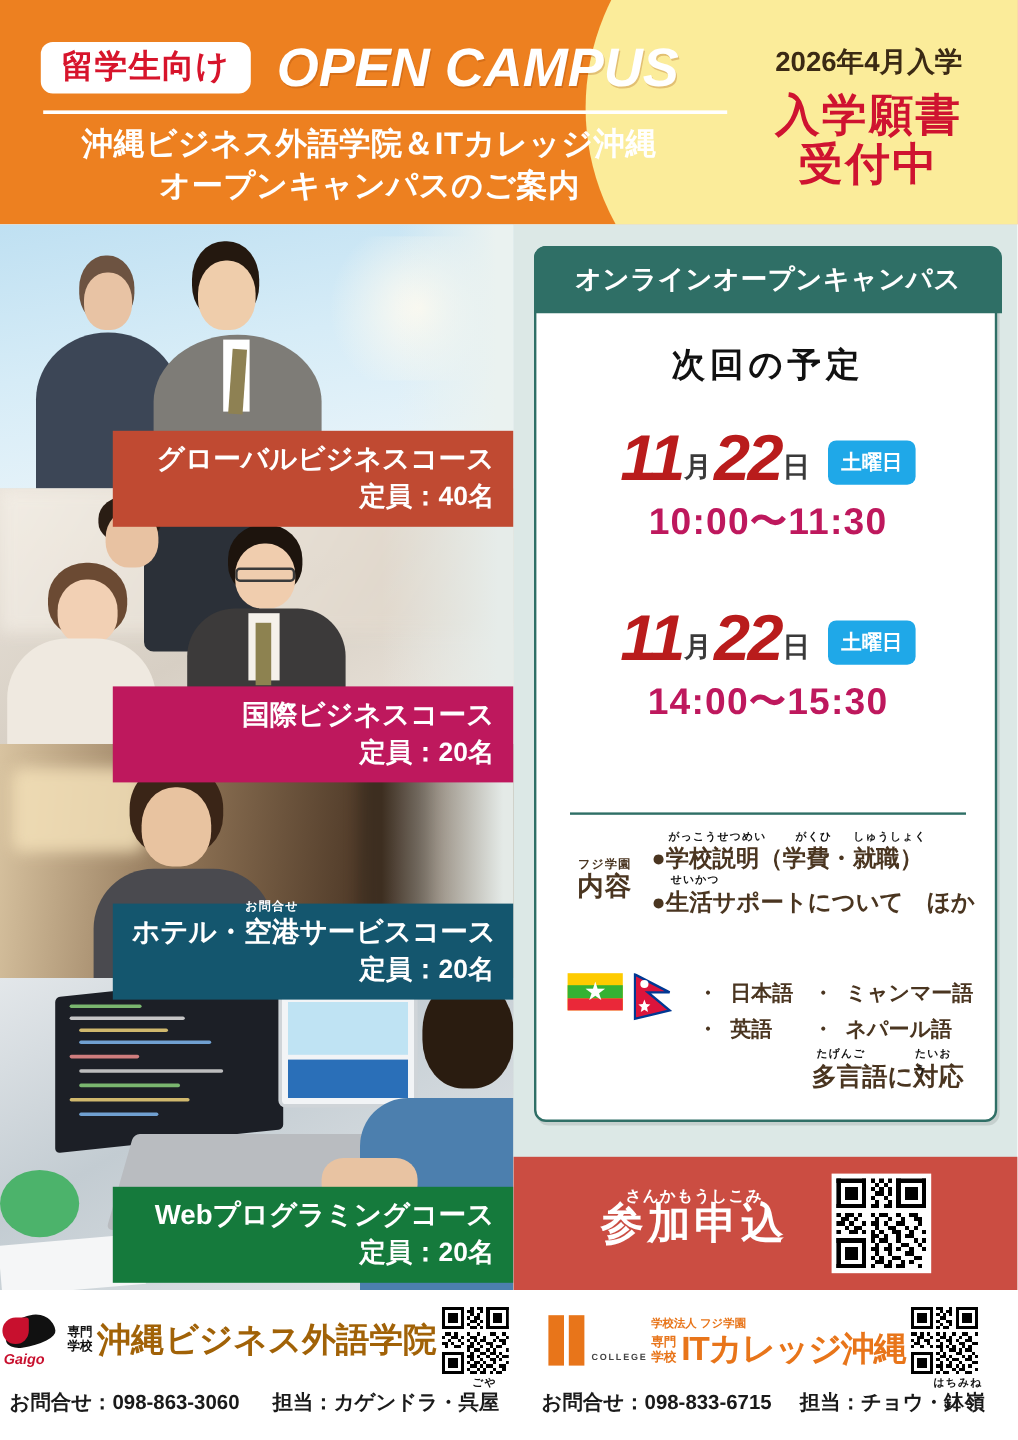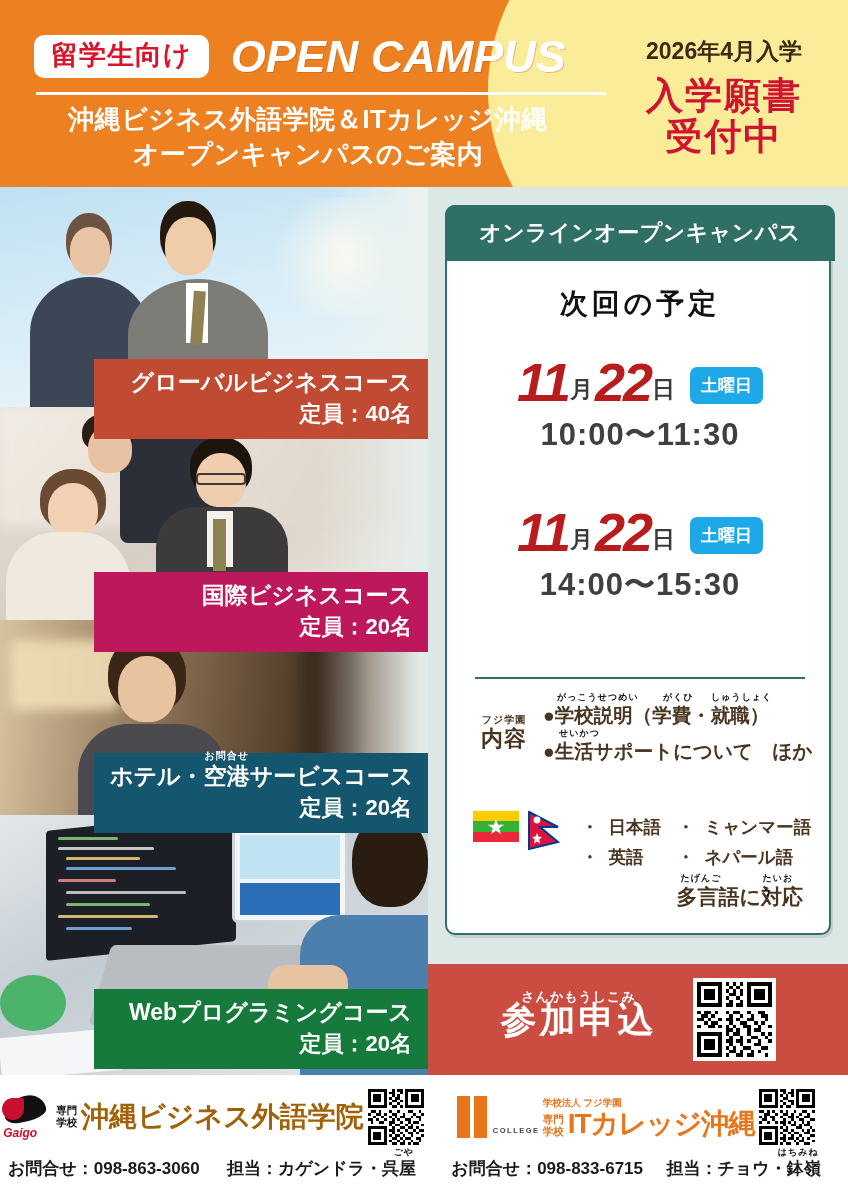--- a/index.html
+++ b/index.html
@@ -116,21 +116,21 @@
   .s1 { top:150px; }
   .s2 { top:300px; }
   .date-row { display:flex; align-items:center; justify-content:center; }
   .dnum { font-size:54px; font-weight:bold; color:#b91c1c; line-height:.95; letter-spacing:-2px; font-style:italic; }
   .dunit { font-size:23px; font-weight:bold; color:#3A3A3A; margin:14px 2px 0 1px; }
   .dow {
     background:#1FA8E8; color:#ffffff; font-size:17px; font-weight:bold;
     border-radius:7px; padding:10px 11px; margin-left:13px; margin-top:6px; line-height:1;
   }
   .time {
-    font-size:31px; font-weight:bold; color:#404040; margin-top:6px; letter-spacing:1px;
+    font-size:31px; font-weight:bold; color:#be185d; margin-top:6px; letter-spacing:1px;
   }
 
   .divider {
     position:absolute; left:28px; top:470px; width:330px; height:2px; background:#2F6F66;
   }
 
   .content-block { position:absolute; left:18px; top:495px; width:360px; display:flex; }
   .cb-label { width:78px; text-align:center; padding-top:22px; }
   .cb-label .lab {
     font-size:22px; font-weight:bold; color:#4A3520; letter-spacing:1px;

